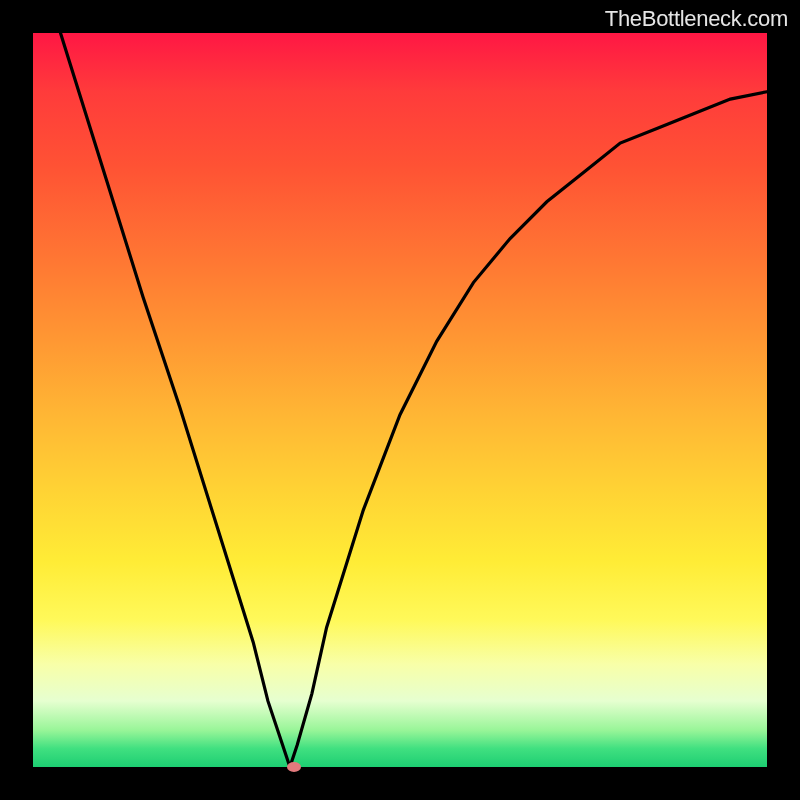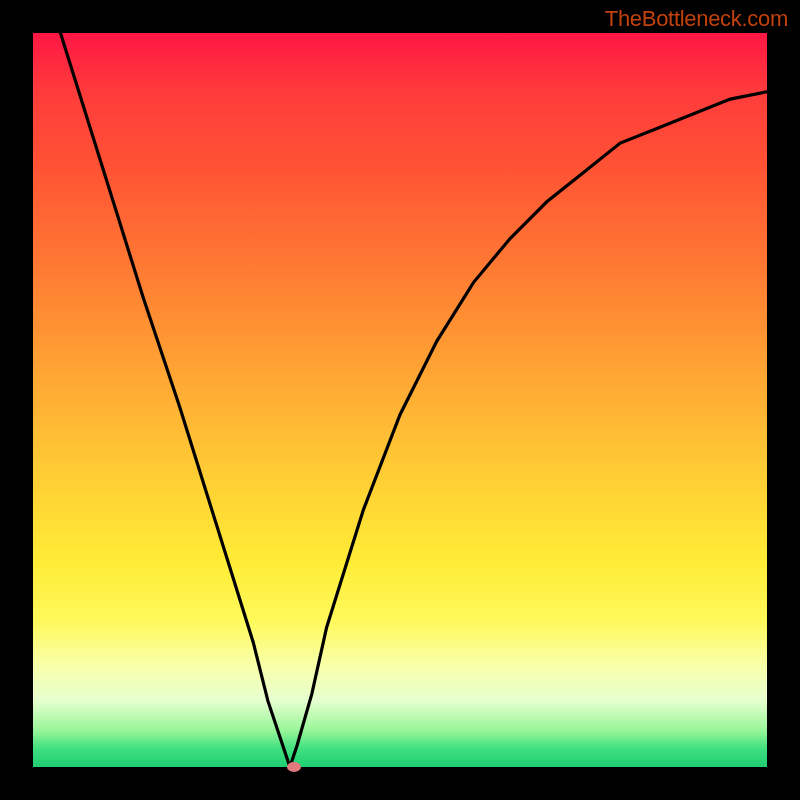--- a/index.html
+++ b/index.html
@@ -8,21 +8,21 @@
     height: 800px;
     background: #000;
     position: relative;
     overflow: hidden;
     font-family: Arial, sans-serif;
   }
   .watermark {
     position: absolute;
     top: 6px;
     right: 12px;
-    color: #c2410c;
+    color: #e5e5e5;
     font-size: 22px;
     font-weight: 500;
     z-index: 10;
     letter-spacing: -0.3px;
   }
   .plot-area {
     position: absolute;
     left: 33px;
     top: 33px;
     width: 734px;

